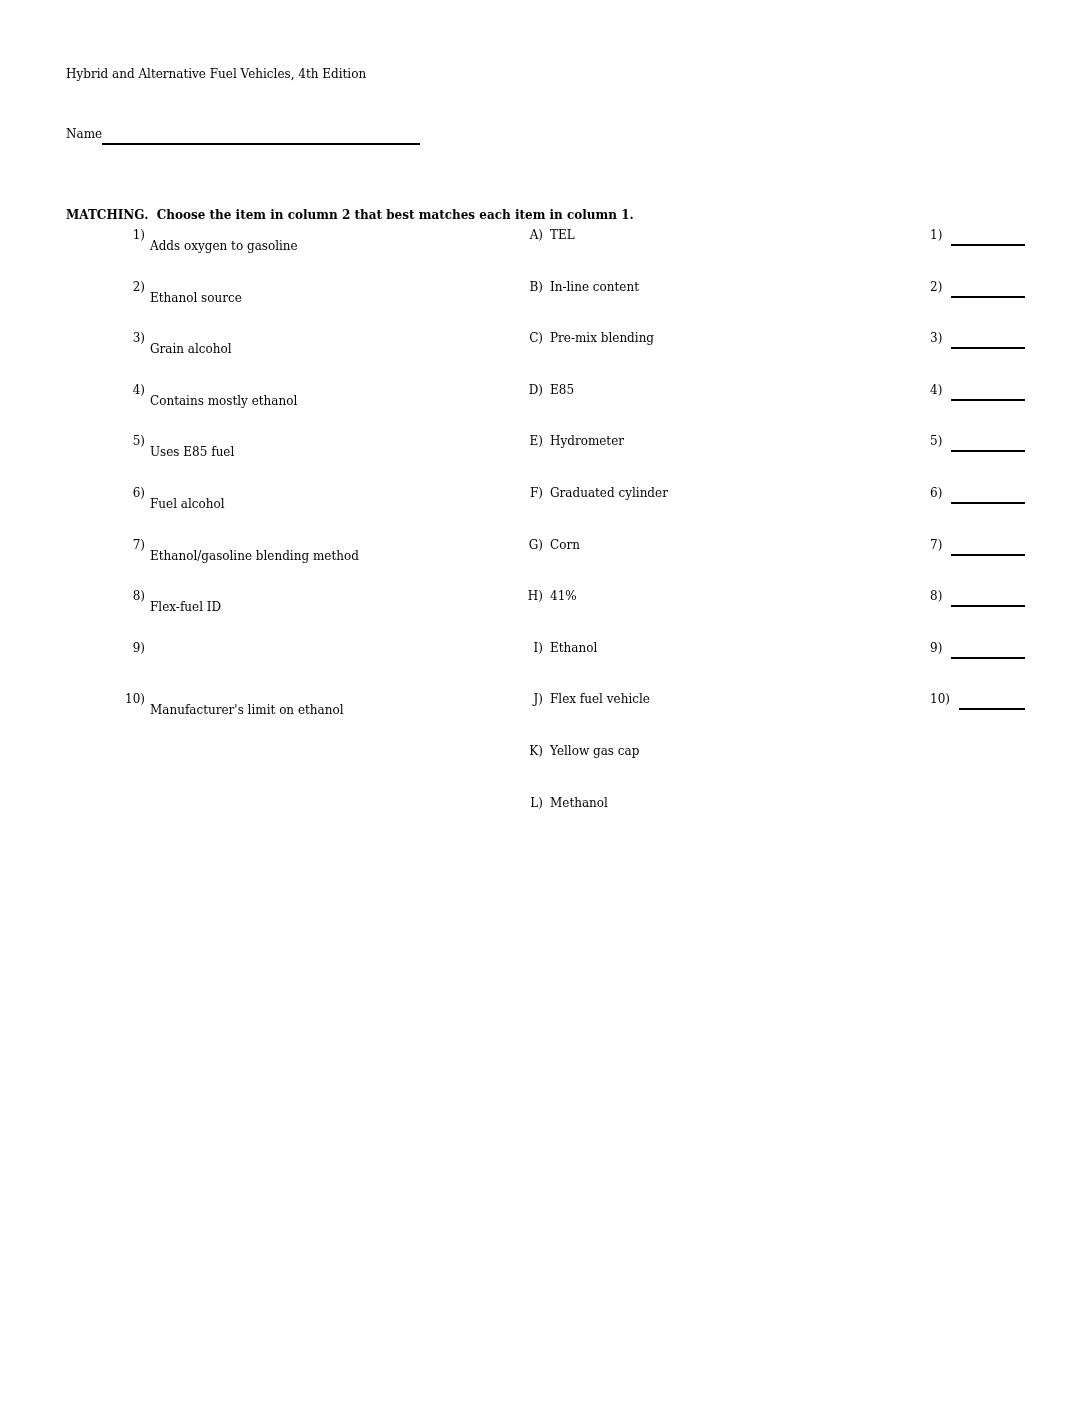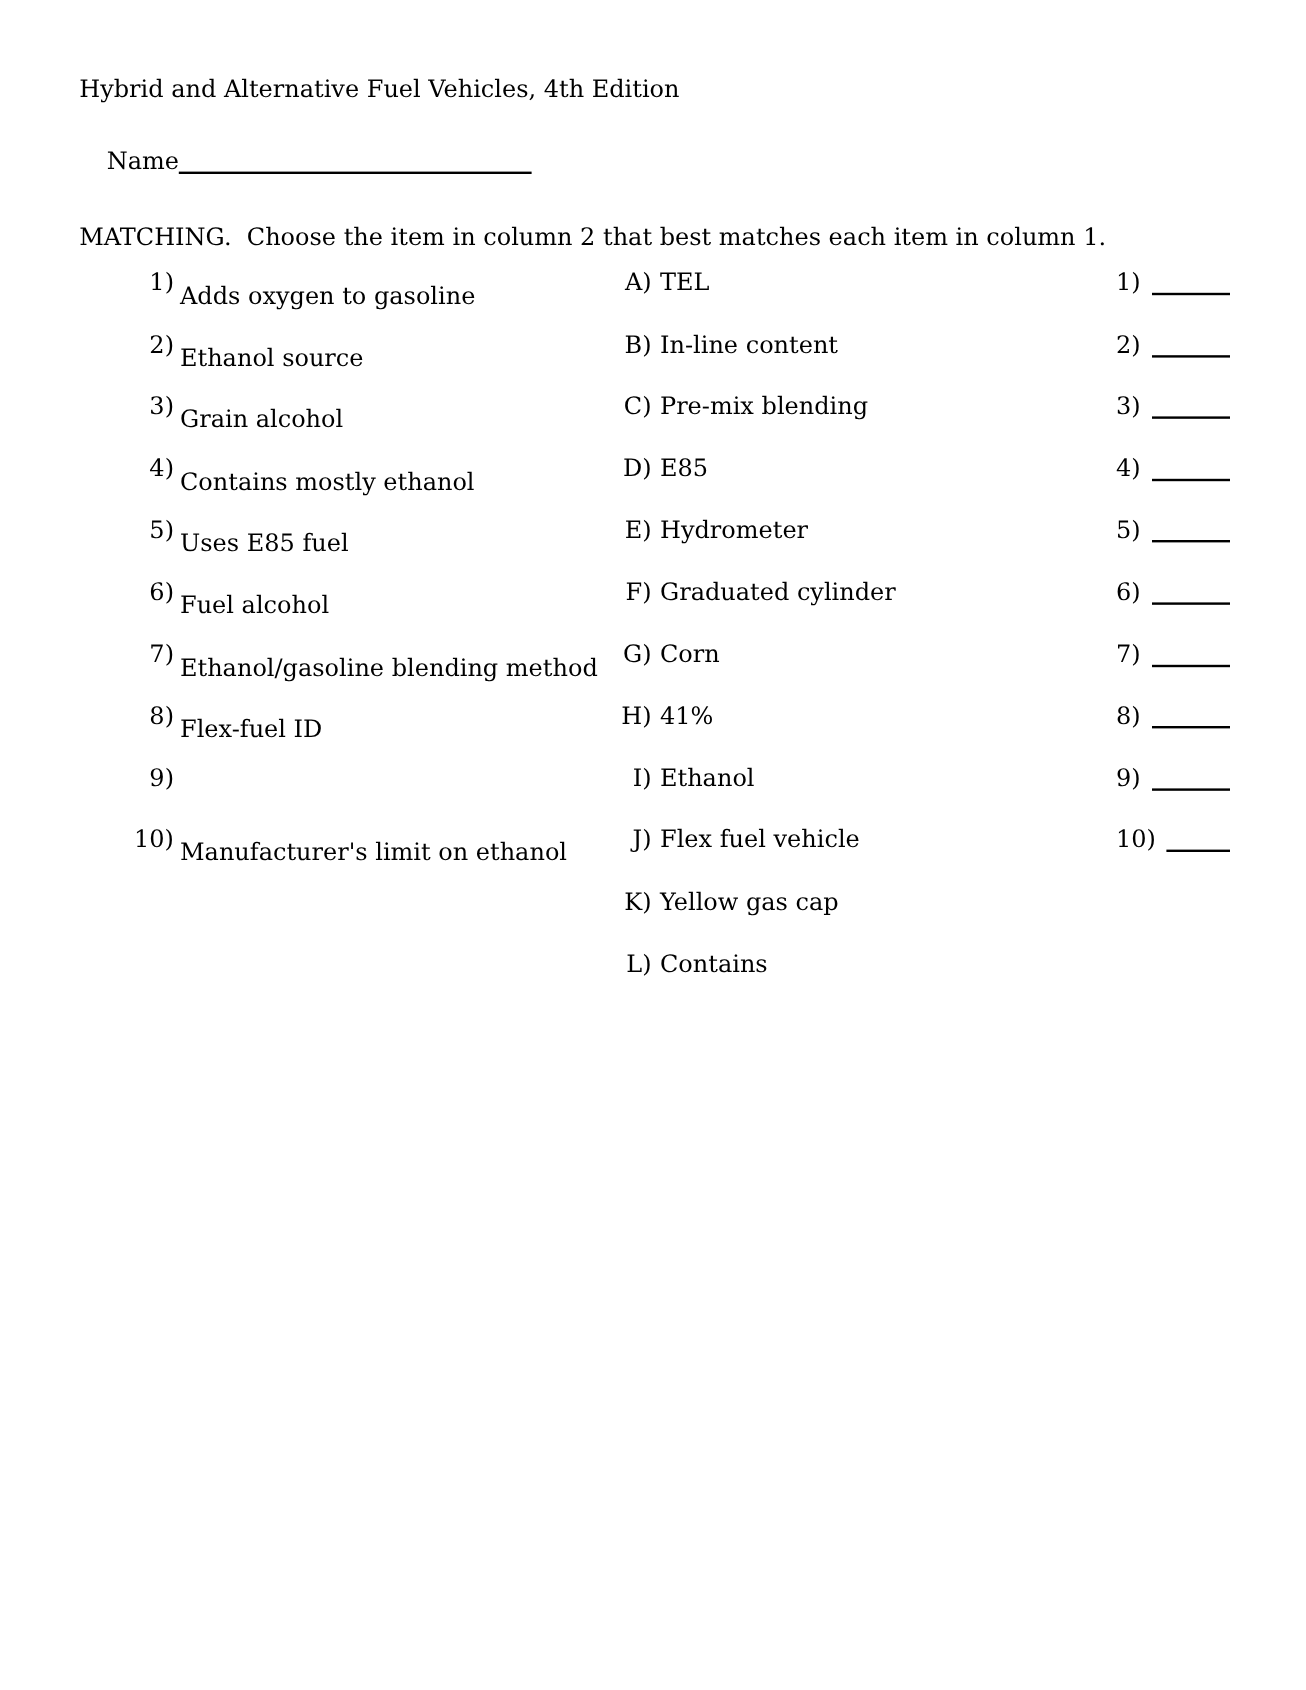--- a/index.html
+++ b/index.html
@@ -7,55 +7,54 @@
     padding: 0;
     background: #ffffff;
   }
   .sheet {
     position: relative;
     width: 1088px;
     height: 1157px;
     background: #ffffff;
     color: #000000;
     font-family: "DejaVu Serif", "Liberation Serif", serif;
-    font-size: 20px;
+    font-size: 12px;
     line-height: 22px;
     overflow: hidden;
     border-radius: 10px;
   }
   .header {
     position: absolute;
     left: 66px;
     top: 64px;
   }
   .header div {
     line-height: 21px;
   }
   .name-row {
     position: absolute;
     left: 66px;
     top: 123px;
     width: 354px;
     display: flex;
     align-items: flex-start;
-    margin-left: 23px;
   }
   .name-label {
     flex: none;
   }
   .name-blank {
     flex: 1;
     border-bottom: 2px solid #000;
     height: 20px;
   }
   .instructions {
     position: absolute;
     left: 66px;
-    top: 186px;
-    font-weight: normal;
+    top: 204px;
+    font-weight: bold;
     white-space: pre-wrap;
   }
   .row {
     position: absolute;
     left: 0;
     width: 100%;
     height: 22px;
   }
   .c1num {
     position: absolute;
@@ -228,18 +227,18 @@
     </span>
   </div>
 
   <div class="row" style="top:740px">
     <span class="c2letter">K)</span>
     <span class="c2text">Yellow gas cap</span>
   </div>
 
   <div class="row" style="top:792px">
     <span class="c2letter">L)</span>
-    <span class="c2text">Contains</span>
+    <span class="c2text">Methanol</span>
   </div>
 
   <div class="page-num">1</div>
 
 </div>
 
 </body></html>

